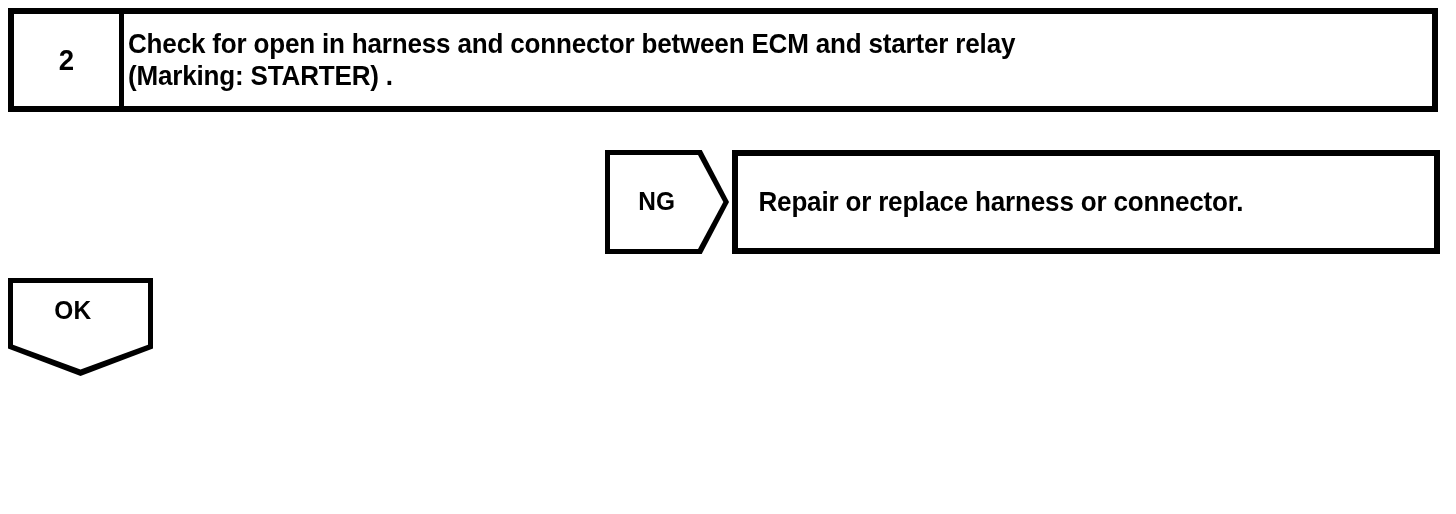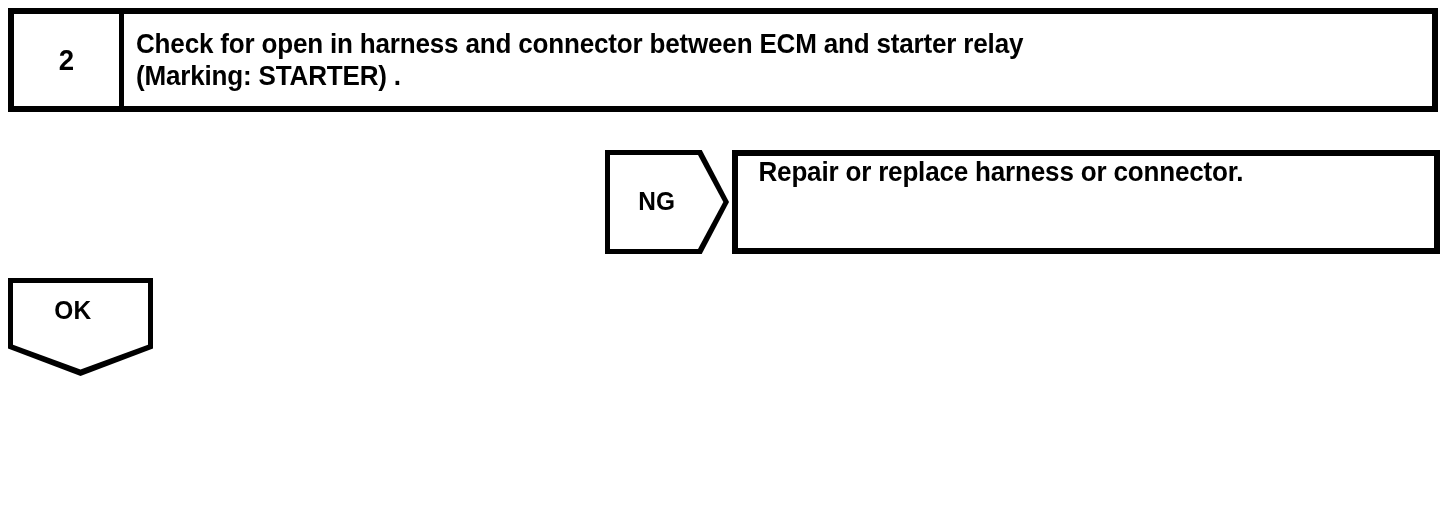--- a/index.html
+++ b/index.html
@@ -48,21 +48,21 @@
     font-weight: bold;
     line-height: 1;
     letter-spacing: 0px;
     transform: scaleX(0.92);
   }
   .step-text-cell {
     flex: 1 1 auto;
     display: flex;
     flex-direction: column;
     justify-content: center;
-    padding-left: 12px;
+    padding-left: 4px;
     box-sizing: border-box;
   }
   .step-line {
     font-size: 28px;
     font-weight: bold;
     line-height: 1.16;
     letter-spacing: -0.2px;
     transform: scaleX(0.93);
     transform-origin: left center;
     white-space: nowrap;
@@ -115,21 +115,21 @@
     white-space: nowrap;
   }
 
   
   .result-box {
     position: absolute;
     border: 6px solid #000000;
     background: #ffffff;
     box-sizing: border-box;
     display: flex;
-    align-items: flex-start;
+    align-items: center;
   }
   .result-text {
     font-size: 28px;
     font-weight: bold;
     line-height: 1.15;
     letter-spacing: -0.2px;
     transform: scaleX(0.93);
     transform-origin: left center;
     white-space: nowrap;
     padding-left: 22px;

